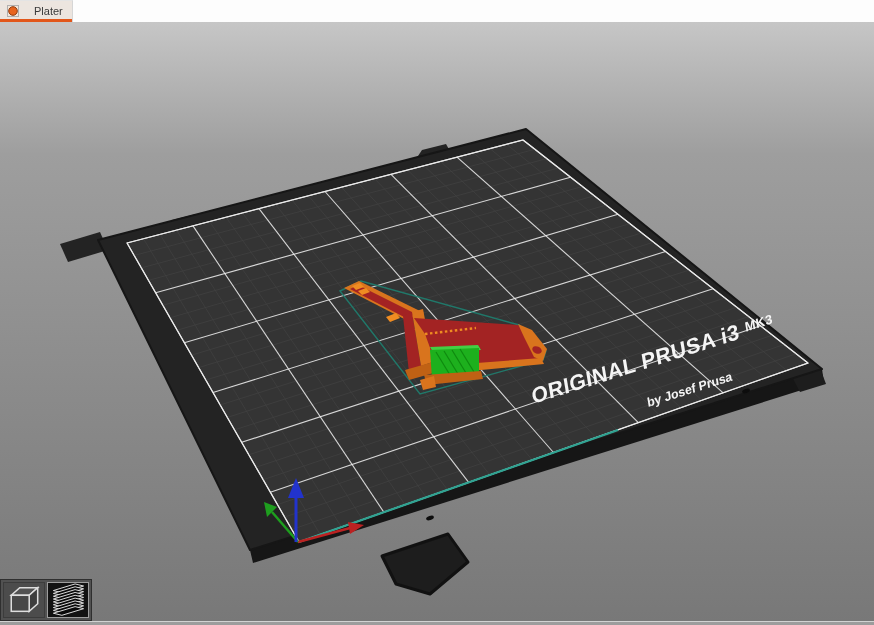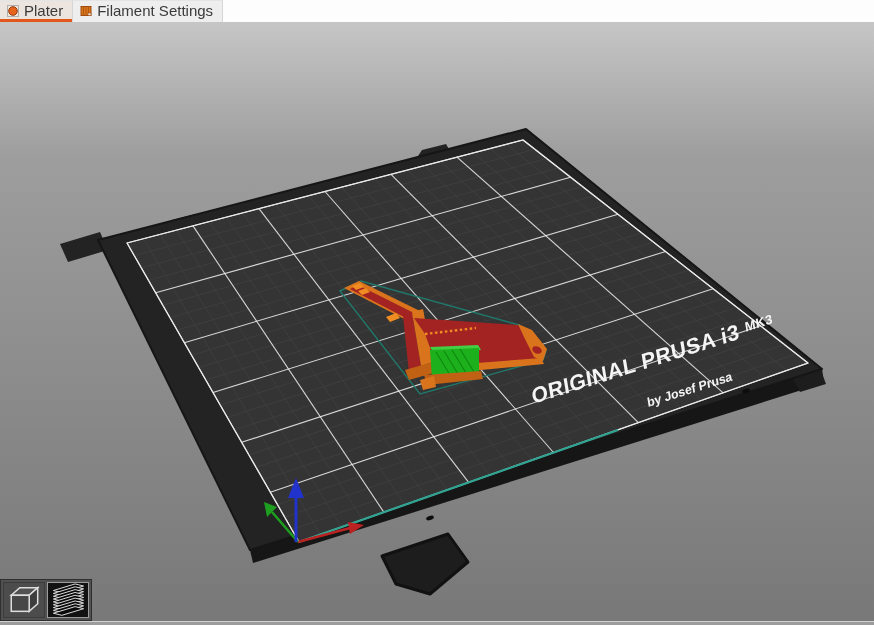--- a/index.html
+++ b/index.html
@@ -9,23 +9,23 @@
   }
   .app{position:absolute;left:0;top:0;width:874px;height:625px;}
 
   
   .tabbar{
     position:absolute;left:0;top:0;width:874px;height:22px;
     background:#fbfbfb;display:flex;align-items:stretch;
     box-shadow:inset 0 -2px 0 0 #cf8a5f;
   }
   .tab{
-    display:flex;align-items:center;gap:5px;padding:0 9px 2px 7px;
+    display:flex;align-items:center;gap:15px;padding:0 9px 2px 7px;
     background:#eeeeee;border-right:1px solid #d6d6d6;border-top:1px solid #e4e4e4;
-    font-size:15px;color:#3a3a3a;cursor:default;white-space:nowrap;
+    font-size:11px;color:#3a3a3a;cursor:default;white-space:nowrap;
   }
   .tab.active{
     background:#ece5df;
     box-shadow:inset 0 -3px 0 0 #e2571b;
   }
   .tab .ticon{display:inline-flex;width:12px;height:12px;}
   .tabfill{flex:1;background:#fdfdfd;}
 
   
   .viewport{position:absolute;left:0;top:22px;width:874px;height:599px;}
@@ -58,32 +58,20 @@
       <span class="ticon">
         <svg width="12" height="12" viewBox="0 0 12 12">
           <rect x="0.5" y="0.5" width="11" height="11" fill="#f3e4d6" stroke="#b0b0b0"></rect>
           <circle cx="6" cy="6" r="4.3" fill="#e8641e" stroke="#8a3a10"></circle>
         </svg>
       </span>
       <span>Plater</span>
     </div>
 
 
-    <div class="tab">
-      <span class="ticon">
-        <svg width="12" height="12" viewBox="0 0 12 12">
-          <rect x="1" y="1.5" width="10" height="9" fill="#d9741d" stroke="#9c4a10"></rect>
-          <line x1="3.5" y1="1.5" x2="3.5" y2="10.5" stroke="#b35a12" stroke-width="1"></line>
-          <line x1="6" y1="1.5" x2="6" y2="10.5" stroke="#b35a12" stroke-width="1"></line>
-          <line x1="8.5" y1="1.5" x2="8.5" y2="10.5" stroke="#b35a12" stroke-width="1"></line>
-          <rect x="8" y="8" width="3" height="2.5" fill="#f3e4d6" stroke="#9c4a10" stroke-width="0.6"></rect>
-        </svg>
-      </span>
-      <span>Filament Settings</span>
-    </div>
 
 
     <div class="tabfill"></div>
   </div>
 
   <div class="viewport">
     <svg width="874" height="599" viewBox="0 22 874 599">
       <defs>
         <linearGradient id="bgGrad" x1="0" y1="0" x2="0" y2="1">
           <stop offset="0" stop-color="#c6c6c6"></stop>

